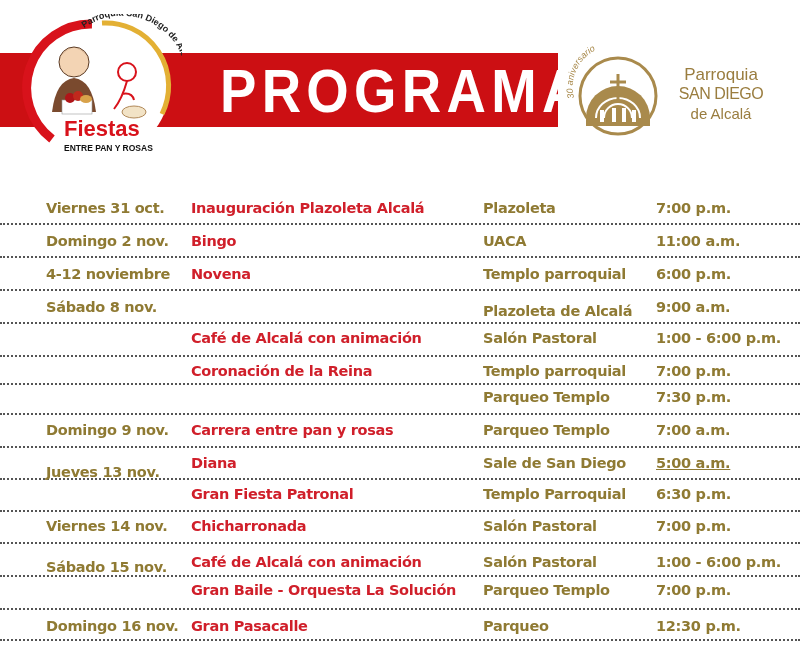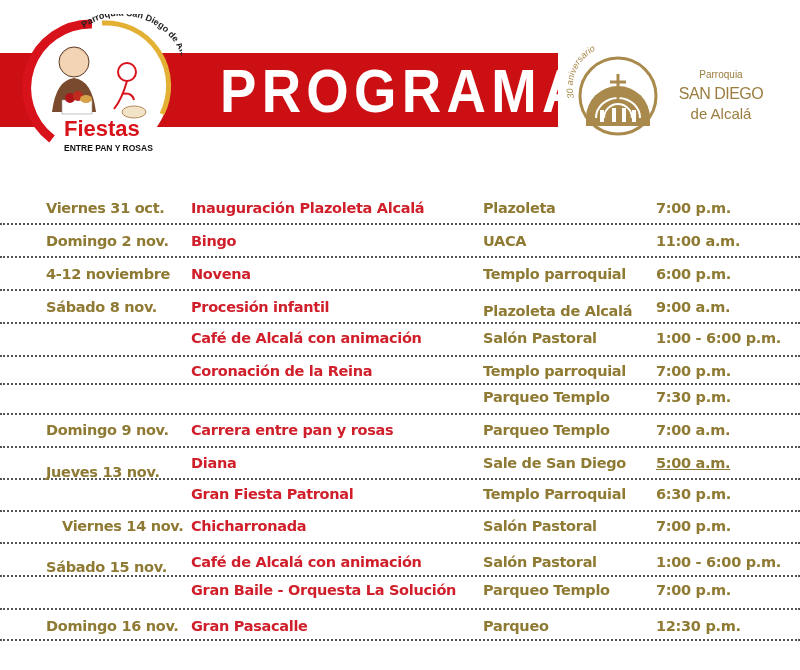--- a/index.html
+++ b/index.html
@@ -2,21 +2,21 @@
 <html><head>
   <meta charset="utf-8">
   <style>
     html, body { margin:0; padding:0; }
     body { width:800px; height:670px; background:#ffffff; position:relative; overflow:hidden; font-family:"DejaVu Sans", sans-serif; }
     .banner { position:absolute; left:0; top:53px; width:558px; height:74px; background:#cc0f13; }
     .title { position:absolute; left:220px; top:53px; height:74px; line-height:76px; font-family:"Liberation Sans", sans-serif; font-weight:bold; font-size:62px; color:#ffffff; letter-spacing:6px; transform:scaleX(0.88); transform-origin:left center; }
     .logo-left { position:absolute; left:22px; top:14px; width:160px; height:150px; }
     .logo-right { position:absolute; left:560px; top:38px; width:240px; height:100px; }
     .parroquia-text { position:absolute; left:666px; top:66px; width:110px; text-align:center; color:#9a7d3f; font-family:"Liberation Sans", sans-serif; }
-    .parroquia-text .l1 { font-size:10px; line-height:17px; }
+    .parroquia-text .l1 { font-size:17px; line-height:17px; }
     .parroquia-text .l2 { font-size:16px; line-height:22px; letter-spacing:-0.5px; }
     .parroquia-text .l3 { font-size:15px; line-height:17px; }
     .table { position:absolute; left:0; top:192px; width:800px; }
     .row { position:relative; border-bottom:2px dotted #555; box-sizing:border-box; }
     .cell { position:absolute; font-family:"DejaVu Sans", sans-serif; font-weight:bold; font-size:14.5px; letter-spacing:-0.3px; white-space:nowrap; }
     .c-date { left:46px; color:#8f7a33; }
     .c-event { left:191px; color:#d01f2a; }
     .c-place { left:483px; color:#8f7a33; }
     .c-time { left:656px; color:#8f7a33; }
   </style>
@@ -86,21 +86,20 @@
       <span class="cell c-time" style="top: 8px;">11:00 a.m.</span>
     </div>
     <div class="row" style="height: 33px;">
       <span class="cell c-date" style="top: 8px;">4-12 noviembre</span>
       <span class="cell c-event" style="top: 8px;">Novena</span>
       <span class="cell c-place" style="top: 8px;">Templo parroquial</span>
       <span class="cell c-time" style="top: 8px;">6:00 p.m.</span>
     </div>
     <div class="row" style="height: 33px;">
       <span class="cell c-date" style="top: 8px;">Sábado 8 nov.</span>
-      <span class="cell c-event" style="top: 8px;">Procesión infantil</span>
       <span class="cell c-place" style="top: 12px;">Plazoleta de Alcalá</span>
       <span class="cell c-time" style="top: 8px;">9:00 a.m.</span>
     </div>
     <div class="row" style="height: 33px;">
       <span class="cell c-date" style="top: 6px;"></span>
       <span class="cell c-event" style="top: 6px;">Café de Alcalá con animación</span>
       <span class="cell c-place" style="top: 6px;">Salón Pastoral</span>
       <span class="cell c-time" style="top: 6px;">1:00 - 6:00 p.m.</span>
     </div>
     <div class="row" style="height: 28px;">
@@ -126,21 +125,21 @@
       <span class="cell c-place" style="top: 7px;">Sale de San Diego</span>
       <span class="cell c-time" style="top: 7px; text-decoration: underline;">5:00 a.m.</span>
     </div>
     <div class="row" style="height: 32px;">
       <span class="cell c-date" style="top: 6px;"></span>
       <span class="cell c-event" style="top: 6px;">Gran Fiesta Patronal</span>
       <span class="cell c-place" style="top: 6px;">Templo Parroquial</span>
       <span class="cell c-time" style="top: 6px;">6:30 p.m.</span>
     </div>
     <div class="row" style="height: 32px;">
-      <span class="cell c-date" style="top: 6px; margin-left: 16px;">Viernes 14 nov.</span>
+      <span class="cell c-date" style="top: 6px;">Viernes 14 nov.</span>
       <span class="cell c-event" style="top: 6px;">Chicharronada</span>
       <span class="cell c-place" style="top: 6px;">Salón Pastoral</span>
       <span class="cell c-time" style="top: 6px;">7:00 p.m.</span>
     </div>
     <div class="row" style="height: 33px;">
       <span class="cell c-date" style="top: 15px;">Sábado 15 nov.</span>
       <span class="cell c-event" style="top: 10px;">Café de Alcalá con animación</span>
       <span class="cell c-place" style="top: 10px;">Salón Pastoral</span>
       <span class="cell c-time" style="top: 10px;">1:00 - 6:00 p.m.</span>
     </div>

